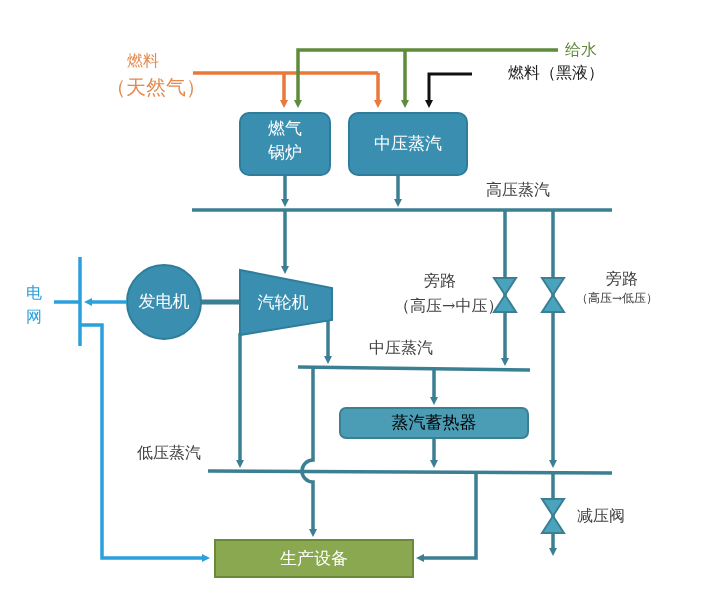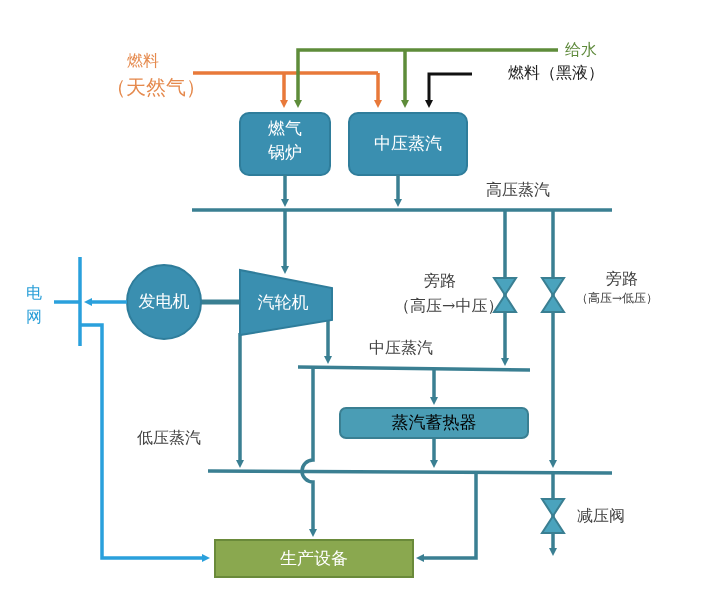--- a/index.html
+++ b/index.html
@@ -140,17 +140,17 @@
 
 <div class="lbl teal-txt" style="left:424px;top:272px;font-size:16px;">旁路</div>
 <div class="lbl teal-txt" style="left:394px;top:297px;font-size:16px;">（高压→中压）</div>
 <div class="lbl teal-txt" style="left:606px;top:270px;font-size:16px;">旁路</div>
 <div class="lbl teal-txt" style="left:576px;top:292px;font-size:12px;">（高压→低压）</div>
 
 <div class="lbl teal-txt" style="left:369px;top:339px;font-size:16px;">中压蒸汽</div>
 
 <div class="node-text c-acc" style="left:340px;top:408px;width:188px;height:30px;color:#000000;">蒸汽蓄热器</div>
 
-<div class="lbl teal-txt" style="left:137px;top:429px;font-size:16px;">低压蒸汽</div>
+<div class="lbl teal-txt" style="left:137px;top:444px;font-size:16px;">低压蒸汽</div>
 
 <div class="lbl teal-txt" style="left:577px;top:507px;font-size:16px;text-align:center;">减压阀</div>
 
 <div class="node-text" style="left:215px;top:540px;width:198px;height:37px;">生产设备</div>
 
 </body></html>

